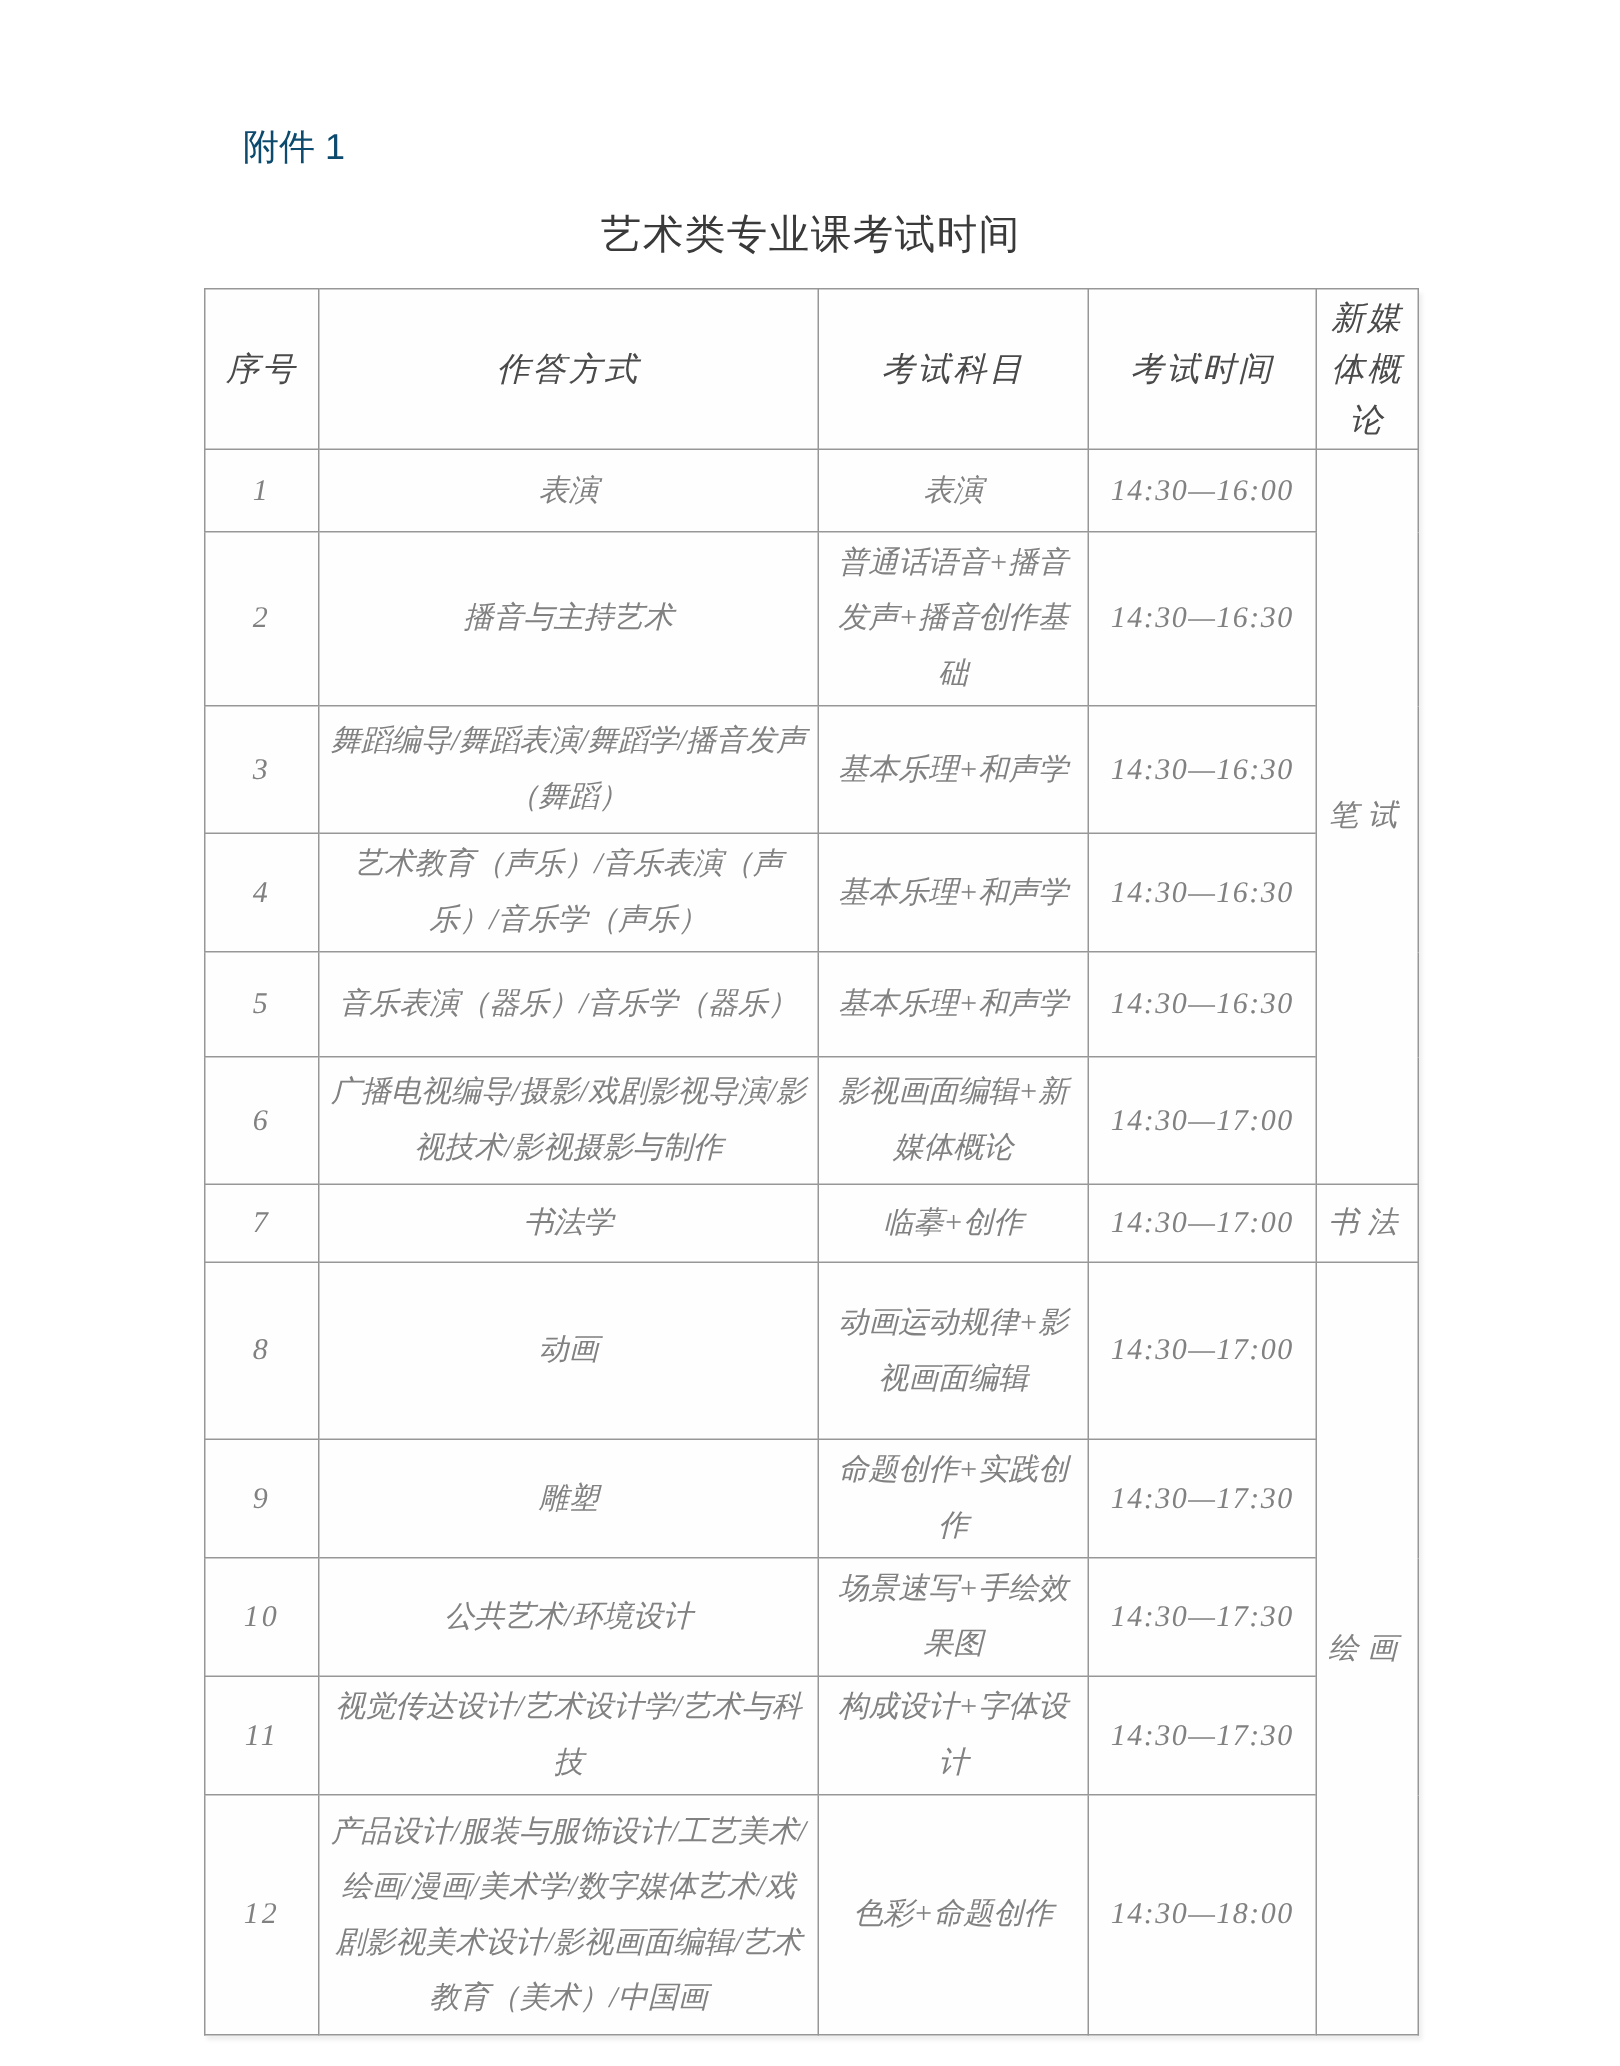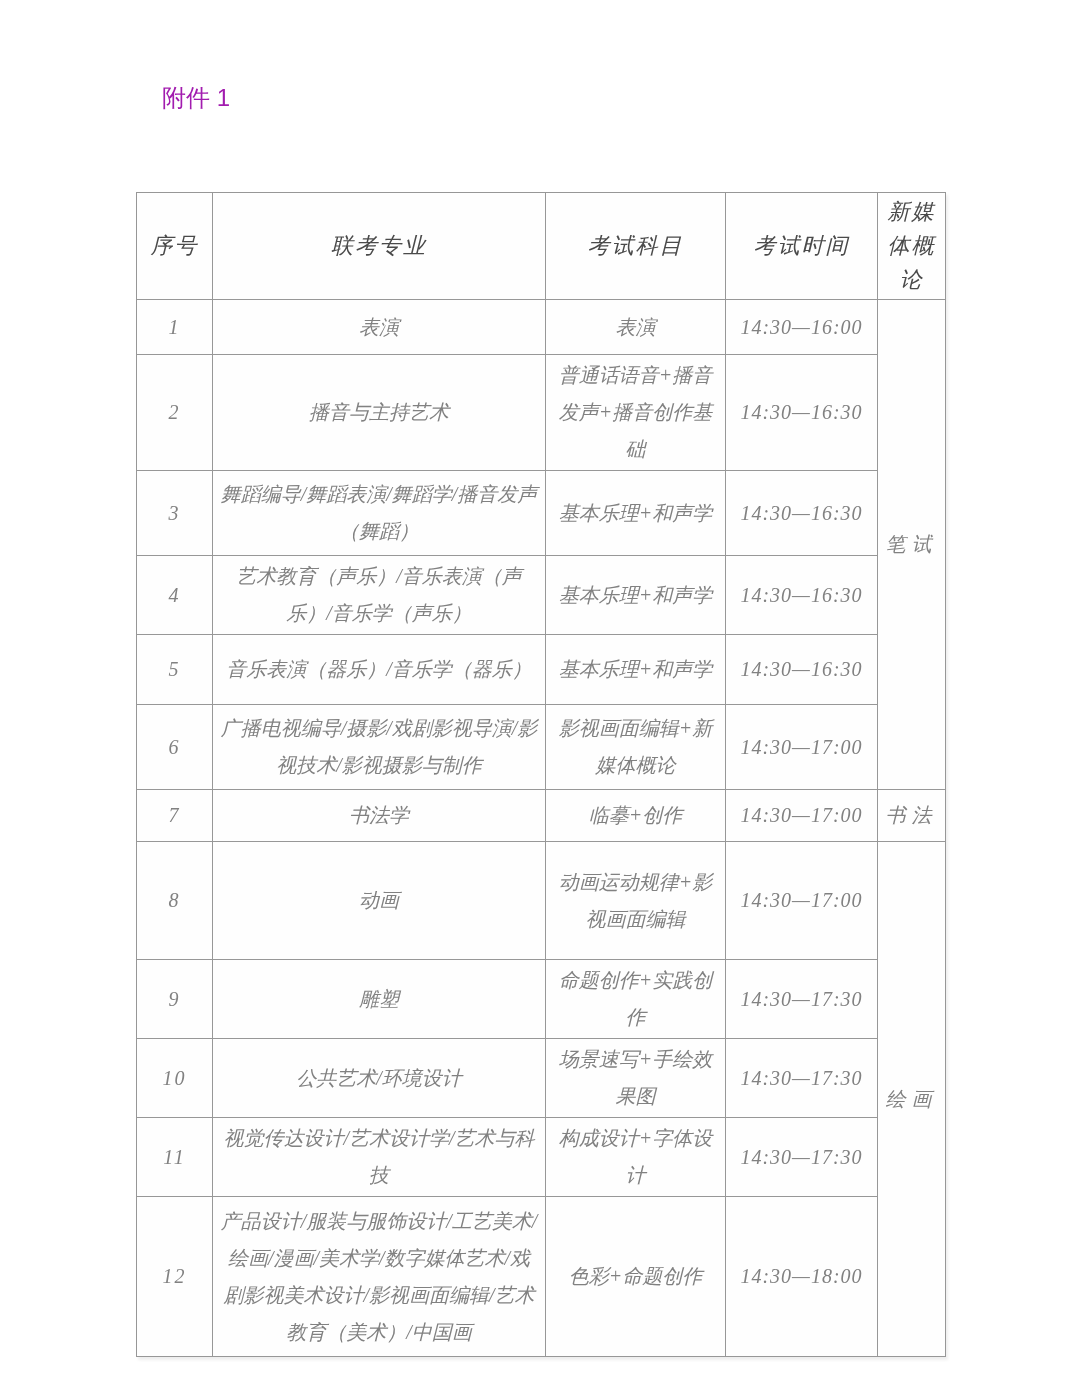--- a/index.html
+++ b/index.html
@@ -11,21 +11,21 @@
     background: #ffffff;
     font-family: "Liberation Serif", "DejaVu Serif", serif;
     overflow: hidden;
   }
   .attachment-label {
     position: absolute;
     left: 162px;
     top: 82px;
     font-family: "Liberation Sans", "DejaVu Sans", sans-serif;
     font-size: 24px;
-    color: #a21caf;
+    color: #0c4a6e;
   }
   .doc-title {
     position: absolute;
     left: 136px;
     width: 809px;
     top: 138px;
     text-align: center;
     font-family: "Liberation Sans", "DejaVu Sans", sans-serif;
     font-size: 27px;
     font-weight: 500;
@@ -73,33 +73,34 @@
   .col-time    { width: 152px; }
   .col-mode    { width: 68px; }
 </style>
 </head>
 <body>
 
 <div class="page">
 
   <div class="attachment-label">附件 1</div>
 
+  <div class="doc-title">艺术类专业课考试时间</div>
 
   <table class="exam-table">
     <colgroup>
       <col class="col-no">
         <col class="col-major">
         <col class="col-subject">
         <col class="col-time">
         <col class="col-mode">
     </colgroup>
     <tbody>
         <tr style="height: 73px;">
           <th>序号</th>
-          <th>联考专业</th>
+          <th>作答方式</th>
           <th>考试科目</th>
           <th>考试时间</th>
           <th>新媒体概论</th>
         </tr>
         <tr style="height: 55px;">
           <td class="no-cell">1</td>
           <td class="major-cell">表演</td>
           <td class="subject-cell">表演</td>
           <td class="time-cell">14:30—16:00</td>
           <td class="mode-cell" rowspan="6">笔试</td>

